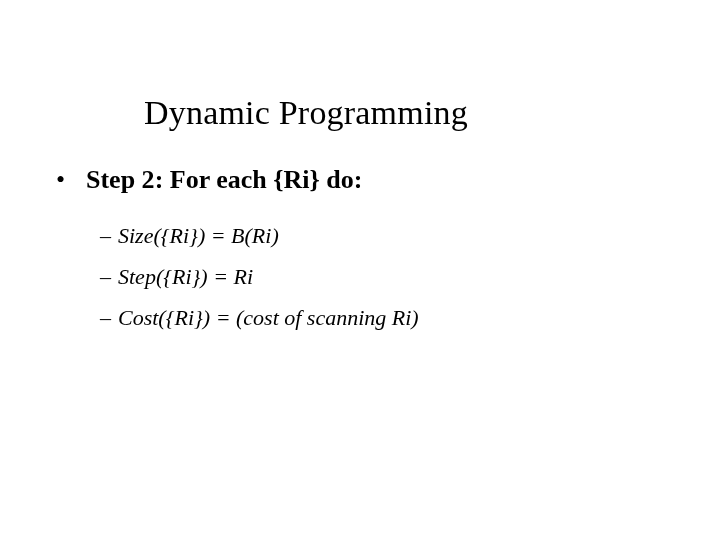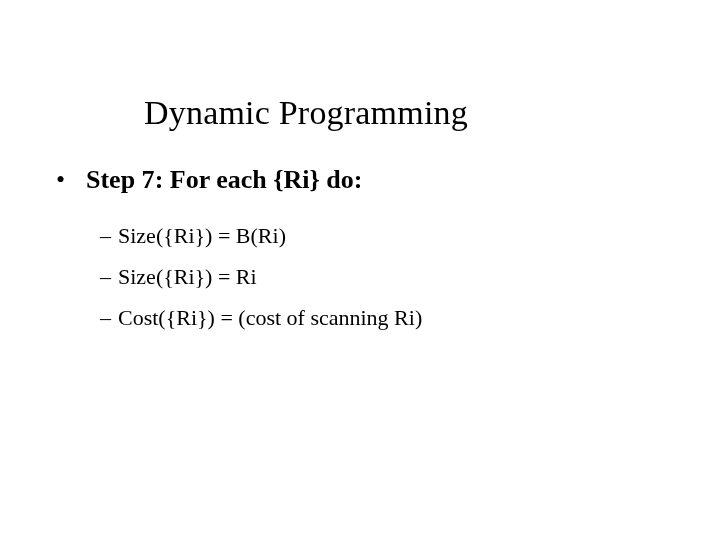--- a/index.html
+++ b/index.html
@@ -91,43 +91,44 @@
   .bullet-l2 .marker {
     position: absolute;
     left: 48px;
     top: 0;
     font-size: 22px;
     line-height: 41px;
     color: #000000;
   }
   .bullet-l2 .txt {
     font-weight: normal;
+    font-style: italic;
   }
 </style>
 </head>
 <body>
 
 <div class="slide">
 
   <h1 class="slide-title">Dynamic Programming</h1>
 
   <div class="body-block">
 
     <div class="bullet-l1">
-      <span class="marker">•</span><span class="lead">Step 7</span><span class="rest">: For each {Ri} do:</span>
+      <span class="marker">•</span><span class="lead">Step 2</span><span class="rest">: For each {Ri} do:</span>
     </div>
 
     <div class="sub-list">
 
       <div class="bullet-l2">
         <span class="marker">–</span><span class="txt">Size({Ri}) = B(Ri)</span>
       </div>
 
       <div class="bullet-l2">
-        <span class="marker">–</span><span class="txt">Size({Ri}) = Ri</span>
+        <span class="marker">–</span><span class="txt">Step({Ri}) = Ri</span>
       </div>
 
       <div class="bullet-l2">
         <span class="marker">–</span><span class="txt">Cost({Ri}) = (cost of scanning Ri)</span>
       </div>
 
     </div>
   </div>
 </div>
 

